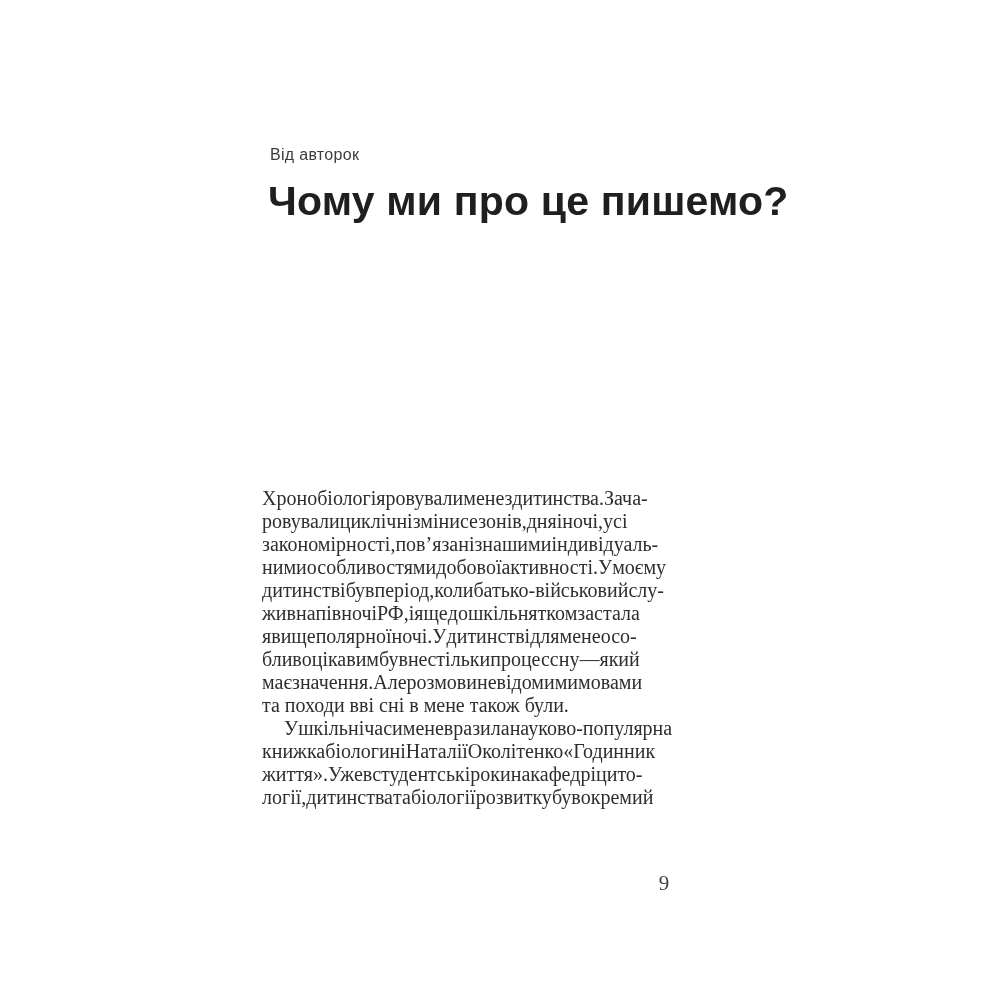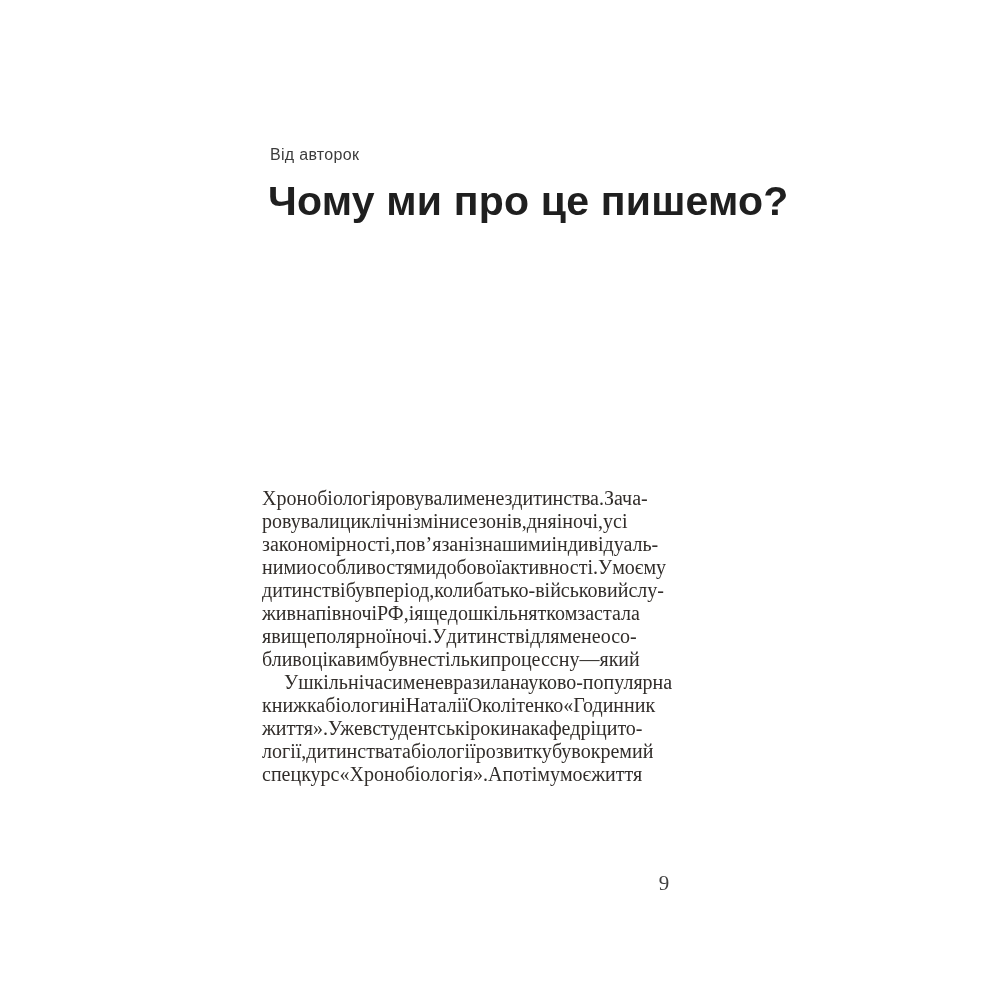--- a/index.html
+++ b/index.html
@@ -140,20 +140,29 @@
         <span>бливо</span>
         <span>цікавим</span>
         <span>був</span>
         <span>не</span>
         <span>стільки</span>
         <span>процес</span>
         <span>сну</span>
         <span>—</span>
         <span>який</span>
       </div>
+      <div class="line just">
+        <span>має</span>
+        <span>значення.</span>
+        <span>Але</span>
+        <span>розмови</span>
+        <span>невідомими</span>
+        <span>мовами</span>
+      </div>
+      <div class="line">та походи вві сні в мене також були.</div>
       <div class="line just ind">
         <span>У</span>
         <span>шкільні</span>
         <span>часи</span>
         <span>мене</span>
         <span>вразила</span>
         <span>науково-популярна</span>
       </div>
       <div class="line just">
         <span>книжка</span>
@@ -174,25 +183,16 @@
       </div>
       <div class="line just">
         <span>логії,</span>
         <span>дитинства</span>
         <span>та</span>
         <span>біології</span>
         <span>розвитку</span>
         <span>був</span>
         <span>окремий</span>
       </div>
-      <div class="line just">
-        <span>спецкурс</span>
-        <span>«Хронобіологія».</span>
-        <span>А</span>
-        <span>потім</span>
-        <span>у</span>
-        <span>моє</span>
-        <span>життя</span>
-      </div>
     </div>
 
   <div class="pagenum">9</div>
 </div>
 
 </body></html>

